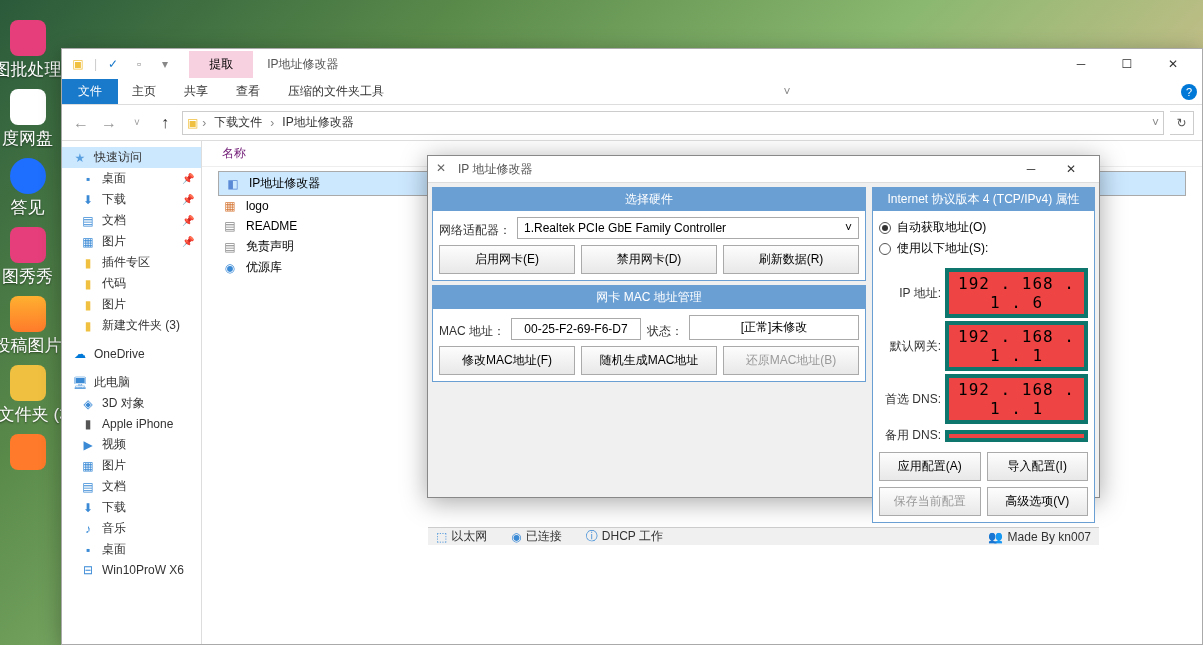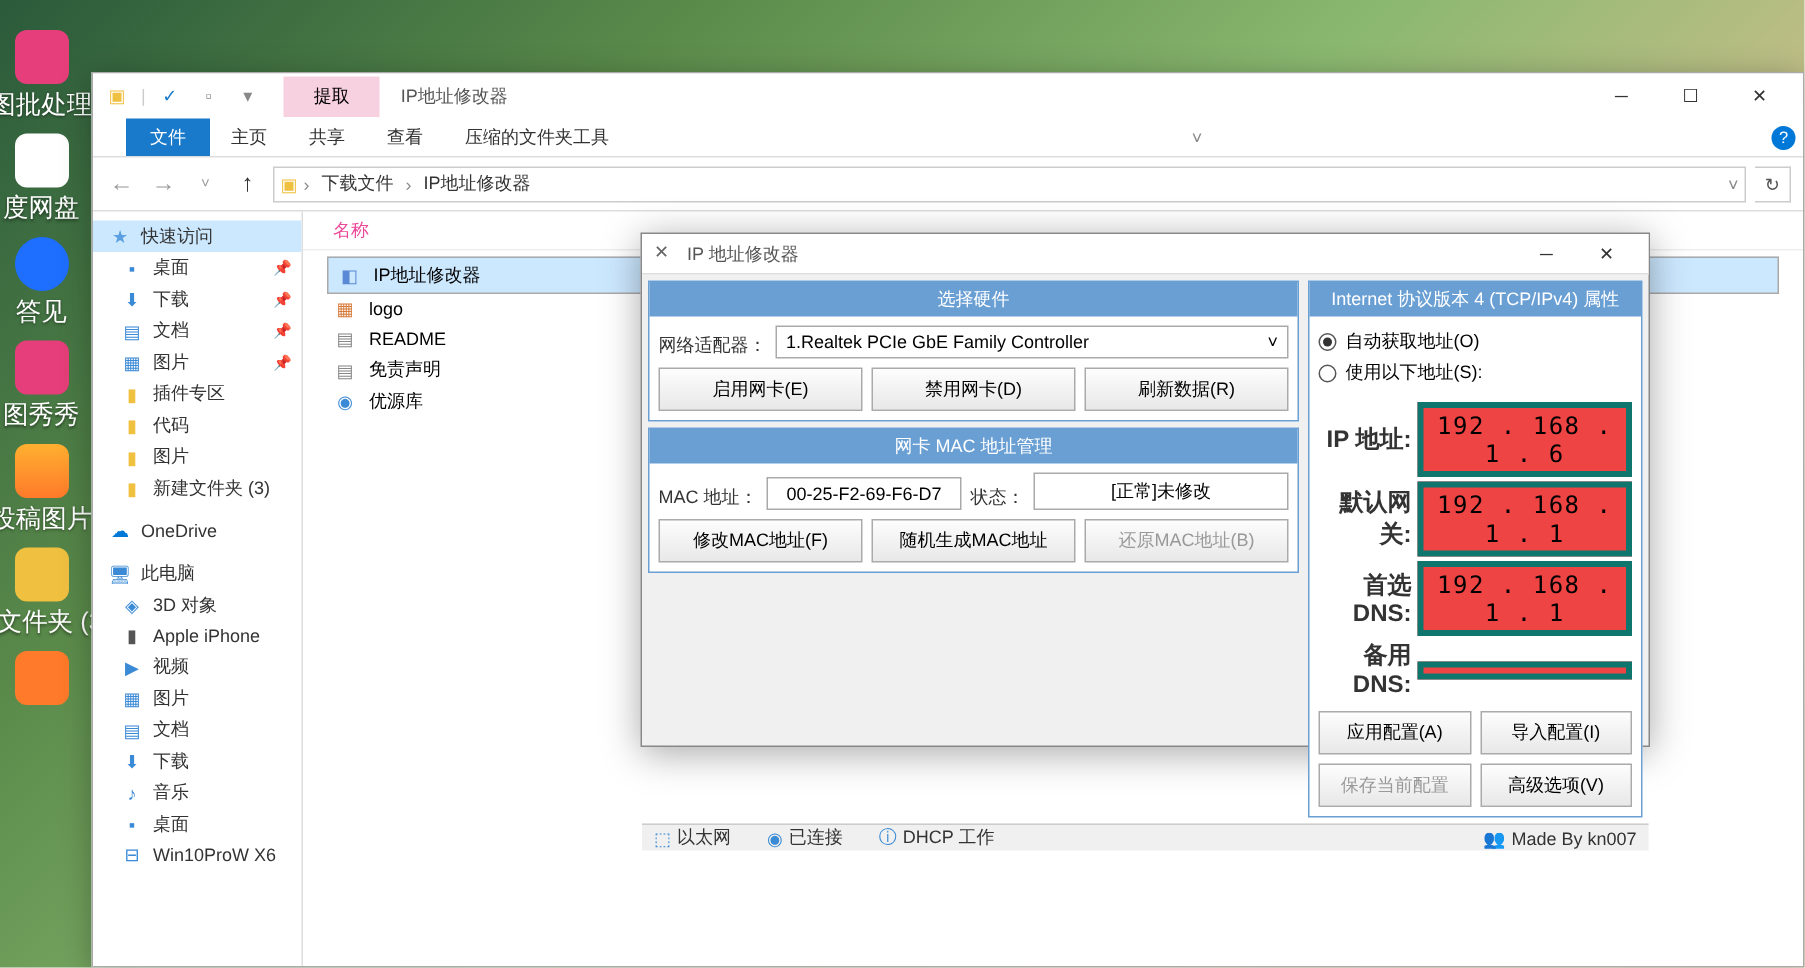--- a/index.html
+++ b/index.html
@@ -15,21 +15,21 @@
 .explorer { position: absolute; left: 61px; top: 48px; width: 1142px; height: 597px; background: #fff; border: 1px solid #aaa; box-shadow: 0 4px 20px rgba(0,0,0,.3); display: flex; flex-direction: column; }
 .exp-title { height: 30px; display: flex; align-items: center; padding: 0 6px; background: #fff; }
 .exp-title .qat { display: flex; align-items: center; gap: 6px; }
 .exp-title .qat-icon { width: 20px; height: 20px; display: inline-flex; align-items: center; justify-content: center; }
 .exp-title .tabhead { margin-left: 14px; background: #f8d1e0; padding: 5px 20px; font-size: 12px; }
 .exp-title .tname { margin-left: 14px; color: #555; font-size: 12px; }
 .exp-title .winbtns { margin-left: auto; display: flex; }
 .winbtn { width: 46px; height: 30px; display: flex; align-items: center; justify-content: center; color: #333; }
 
 .ribbon-tabs { height: 26px; display: flex; align-items: stretch; border-bottom: 1px solid #ddd; }
-.ribbon-tabs .file { background: #1979ca; color: #fff; padding: 0 16px; display: flex; align-items: center; font-size: 12px; margin-left: 22px; }
+.ribbon-tabs .file { background: #1979ca; color: #fff; padding: 0 16px; display: flex; align-items: center; font-size: 12px; }
 .ribbon-tabs .tab { padding: 0 14px; display: flex; align-items: center; font-size: 12px; color: #333; }
 .ribbon-tabs .help { margin-left: auto; width: 26px; display: flex; align-items: center; justify-content: center; }
 .help-circle { width: 16px; height: 16px; border-radius: 50%; background: #0078d7; color: #fff; display: flex; align-items: center; justify-content: center; font-size: 11px; }
 
 .addr-row { height: 36px; display: flex; align-items: center; gap: 6px; padding: 0 8px; border-bottom: 1px solid #ddd; }
 .nav-arrow { width: 22px; height: 22px; display: flex; align-items: center; justify-content: center; color: #999; font-size: 16px; }
 .nav-arrow.active { color: #333; }
 .addr-bar { flex: 1; height: 24px; border: 1px solid #ccc; display: flex; align-items: center; padding: 0 4px; gap: 4px; }
 .addr-bar .seg { color: #333; padding: 0 4px; }
 .addr-bar .sep { color: #888; }
@@ -38,21 +38,21 @@
 
 .exp-body { flex: 1; display: flex; }
 .nav-pane { width: 140px; border-right: 1px solid #ddd; padding: 6px 0; overflow: auto; }
 .nav-item { display: flex; align-items: center; gap: 6px; padding: 2px 6px 2px 18px; color: #333; font-size: 12px; }
 .nav-item.head { background: #cce8ff; padding-left: 10px; }
 .nav-item .ico { width: 16px; height: 16px; display: inline-flex; align-items: center; justify-content: center; font-size: 12px; }
 .nav-item .pin { margin-left: auto; color: #888; font-size: 10px; }
 .nav-sep { height: 8px; }
 
 .content { flex: 1; display: flex; flex-direction: column; }
-.col-head { height: 26px; border-bottom: 1px solid #eee; display: flex; align-items: center; padding: 0 20px; color: #ec4899; }
+.col-head { height: 26px; border-bottom: 1px solid #eee; display: flex; align-items: center; padding: 0 20px; color: #701a75; }
 .file-list { padding: 4px 16px; }
 .file-item { display: flex; align-items: center; gap: 8px; padding: 2px 4px; }
 .file-item.sel { background: #cce8ff; }
 .file-item .ico { width: 16px; height: 16px; display: inline-flex; align-items: center; justify-content: center; }
 
 
 .ipwin { position: absolute; left: 427px; top: 155px; width: 673px; height: 343px; background: #f0f0f0; border: 1px solid #888; box-shadow: 0 4px 24px rgba(0,0,0,.35); display: flex; flex-direction: column; }
 .ip-title { height: 28px; display: flex; align-items: center; padding: 0 8px; background: #fff; border-bottom: 1px solid #ddd; }
 .ip-title .ico { width: 16px; height: 16px; margin-right: 6px; color: #666; }
 .ip-title .txt { color: #555; font-size: 12px; }
@@ -73,21 +73,21 @@
 .sel, .txt-in { border: 1px solid #aaa; background: #fff; padding: 3px 6px; font-size: 12px; flex: 1; }
 .btn { border: 1px solid #aaa; background: linear-gradient(#fdfdfd,#e8e8e8); padding: 5px 10px; font-size: 12px; text-align: center; cursor: pointer; }
 .btn.wide { flex: 1; }
 .btn.disabled { color: #999; }
 
 .radio-row { display: flex; align-items: center; gap: 6px; padding: 2px 0; }
 .radio { width: 12px; height: 12px; border: 1px solid #555; border-radius: 50%; display: inline-flex; align-items: center; justify-content: center; }
 .radio.checked::after { content: ""; width: 6px; height: 6px; background: #333; border-radius: 50%; }
 
 .ip-field-row { display: flex; align-items: center; gap: 4px; margin: 3px 0; }
-.ip-field-row .fl { width: 62px; text-align: right; font-size: 16px; color: #333; font-weight: bold; }
+.ip-field-row .fl { width: 62px; text-align: right; font-size: 12px; color: #333; }
 .ip-field { flex: 1; border: 4px solid #0f766e; padding: 2px 4px; font-family: monospace; font-size: 16px; letter-spacing: 1px; text-align: center; background: #ef4444; }
 
 .btn-grid { display: grid; grid-template-columns: 1fr 1fr; gap: 6px; margin-top: 8px; }
 
 .status-bar { height: 22px; background: #f0f0f0; border-top: 1px solid #ccc; display: flex; align-items: center; padding: 0 8px; gap: 24px; font-size: 12px; color: #333; }
 .status-bar .itm { display: flex; align-items: center; gap: 4px; }
 .status-bar .made { margin-left: auto; }
 
 .folder-ico { color: #f0c040; }
 .star-ico { color: #5aa0e0; }

